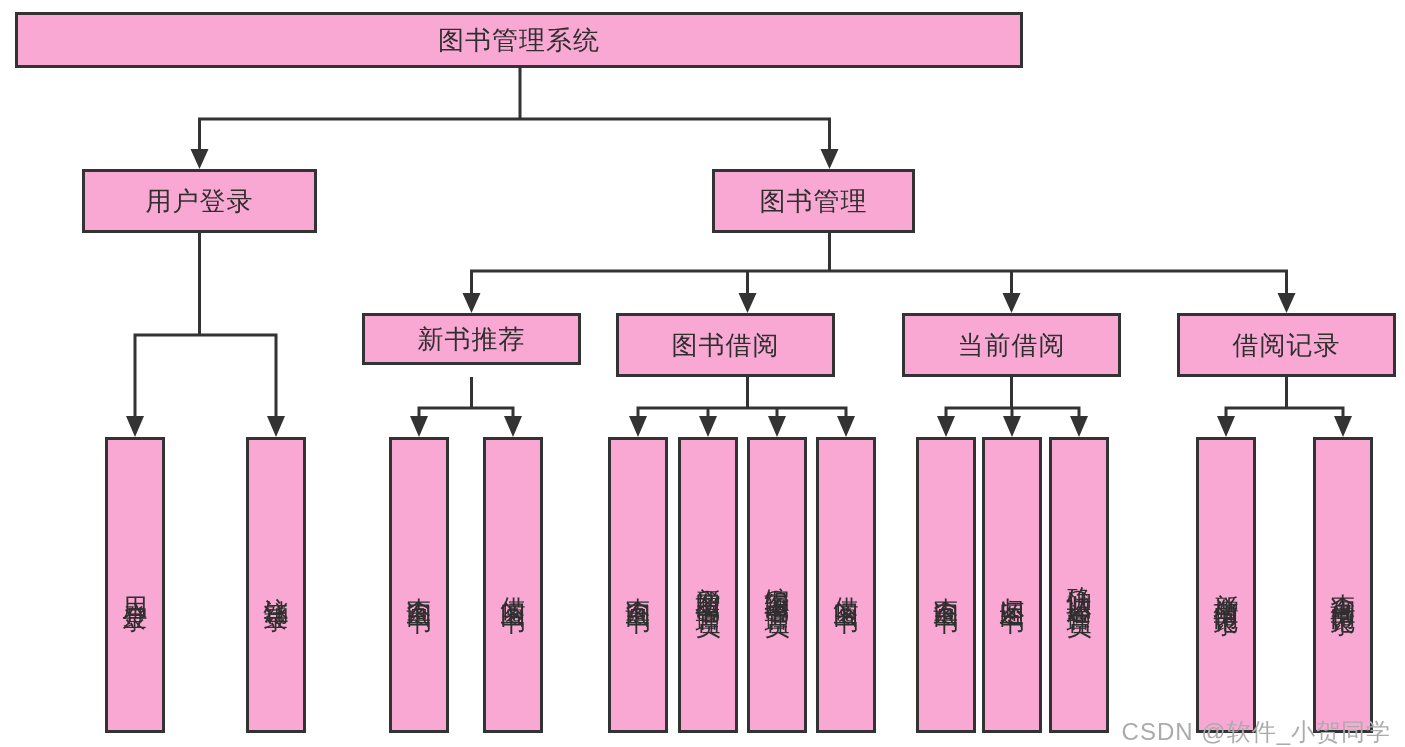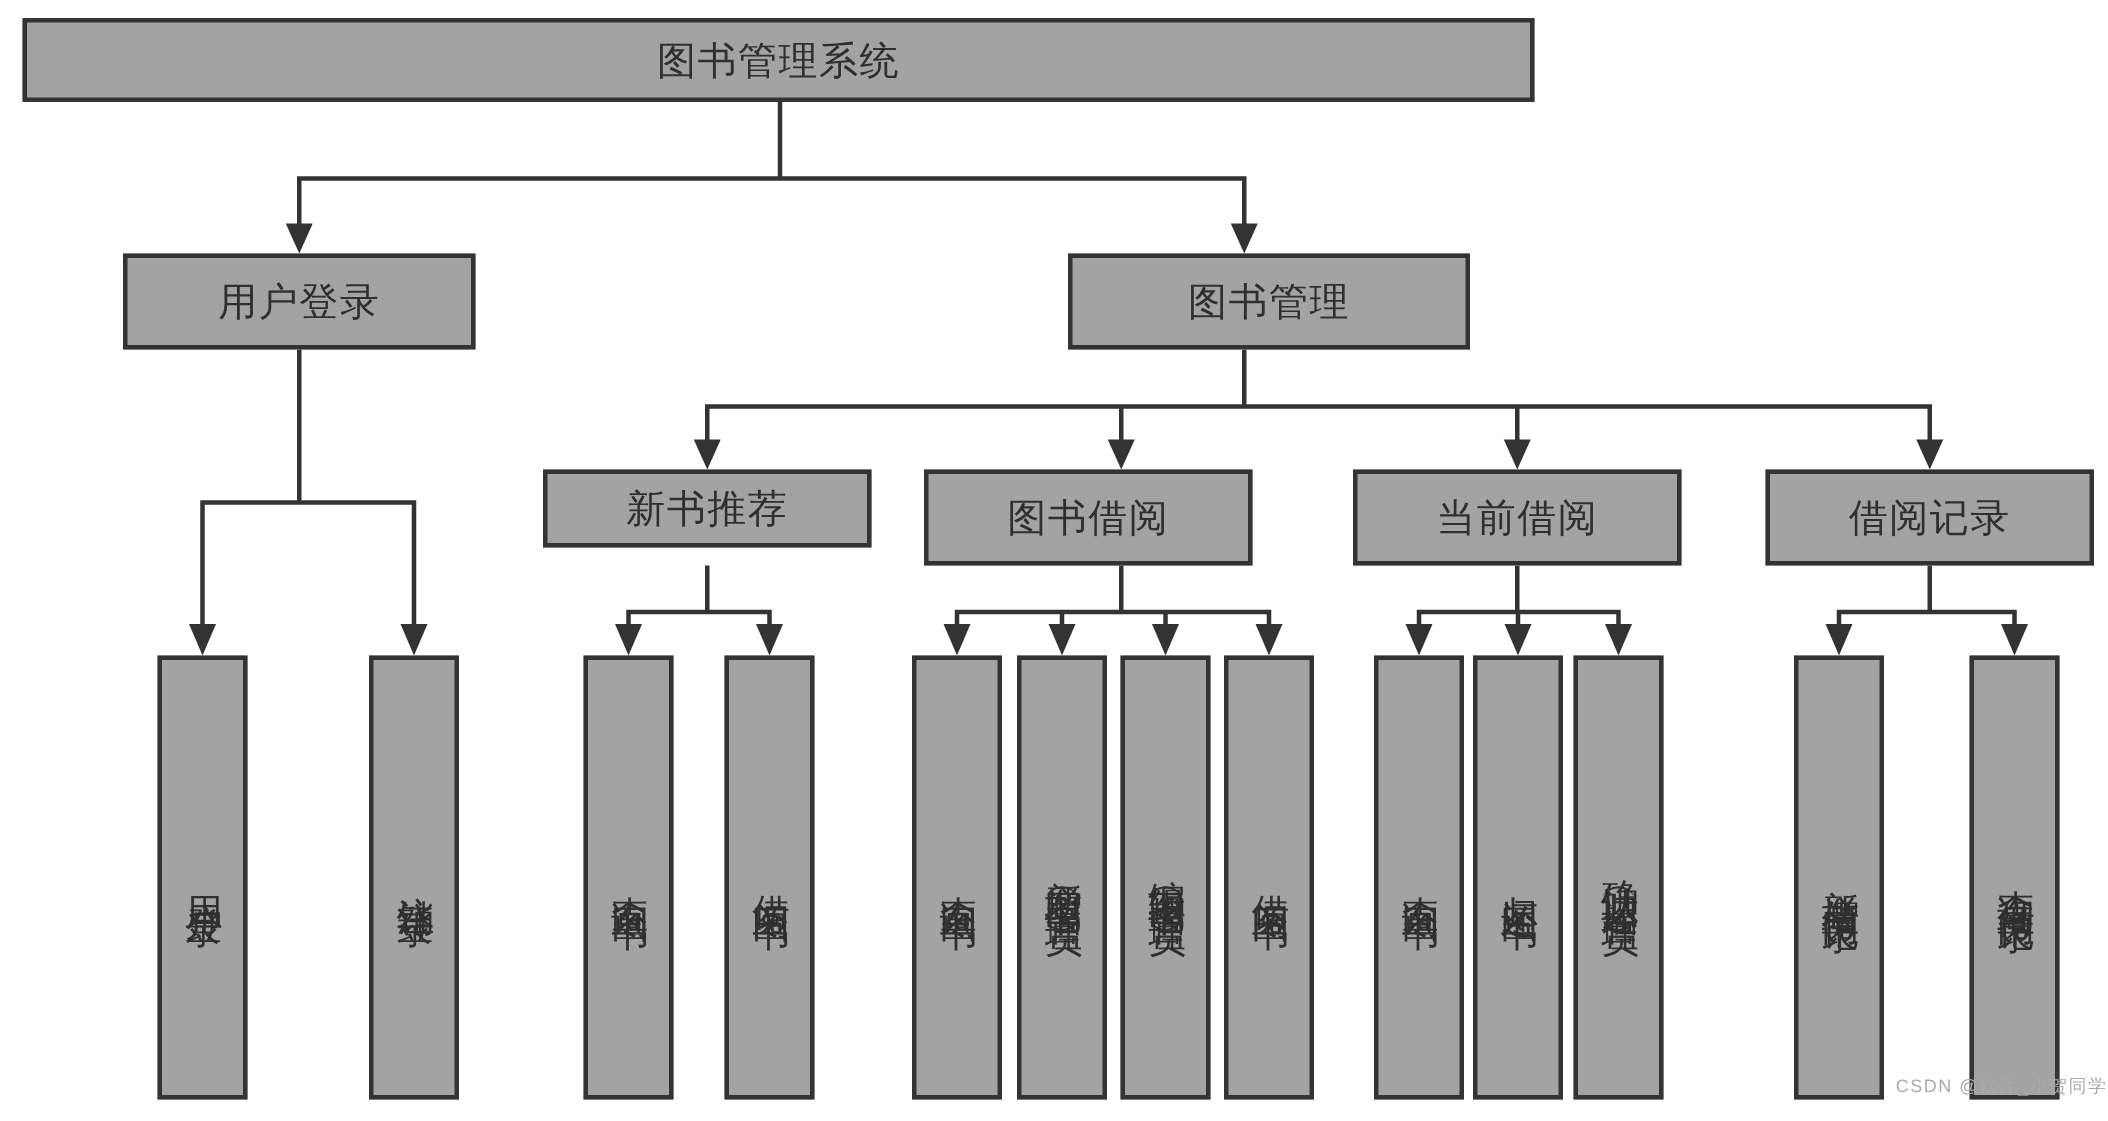--- a/index.html
+++ b/index.html
@@ -15,21 +15,21 @@
   svg.connectors {
     position: absolute;
     left: 0; top: 0;
     width: 1405px; height: 747px;
     pointer-events: none;
   }
   .box {
     position: absolute;
     box-sizing: border-box;
     border: 3px solid #333333;
-    background: #a3a3a3;
+    background: #f9a8d4;
     display: flex;
     align-items: center;
     justify-content: center;
     text-align: center;
     color: #2f2f2f;
   }
   .box.h {
     font-size: 26px;
     letter-spacing: 1px;
     white-space: nowrap;
@@ -37,22 +37,22 @@
   .box.v {
     font-size: 25px;
     writing-mode: vertical-rl;
     text-orientation: mixed;
     letter-spacing: 4px;
     line-height: 1;
   }
   .watermark {
     position: absolute;
     top: 716px;
-    right: 0;
-    font-size: 12px;
+    right: 14px;
+    font-size: 24px;
     letter-spacing: 1px;
     color: #ababab;
     white-space: nowrap;
   }
 </style>
 </head>
 <body>
 
 <div class="canvas">
 
@@ -90,21 +90,21 @@
 
     <g>
       <path d="M1286.5 377 V408 M1224.5 408 H1344.5 M1226 408 V420 M1343 408 V420" stroke="#333333" stroke-width="3" fill="none"></path>
       <path d="M1217 416 H1235 L1226 437 Z M1334 416 H1352 L1343 437 Z" fill="#333333"></path>
     </g>
   </svg>
 
   <div class="box h" style="left:15px;top:12px;width:1008px;height:56px">图书管理系统</div>
 
   <div class="box h" style="left:82px;top:169px;width:235px;height:64px">用户登录</div>
-  <div class="box h" style="left:712px;top:169px;width:268px;height:64px">图书管理</div>
+  <div class="box h" style="left:712px;top:169px;width:203px;height:64px">图书管理</div>
 
   <div class="box h" style="left:362px;top:313px;width:219px;height:52px">新书推荐</div>
   <div class="box h" style="left:616px;top:313px;width:219px;height:64px">图书借阅</div>
   <div class="box h" style="left:1177px;top:313px;width:219px;height:64px">借阅记录</div>
   <div class="box h" style="left:902px;top:313px;width:219px;height:64px">当前借阅</div>
 
   <div class="box v" style="left:105px;top:437px;width:60px;height:296px">用户登录</div>
   <div class="box v" style="left:246px;top:437px;width:60px;height:296px">注销登录</div>
 
   <div class="box v" style="left:389px;top:437px;width:60px;height:296px">查询图书</div>

